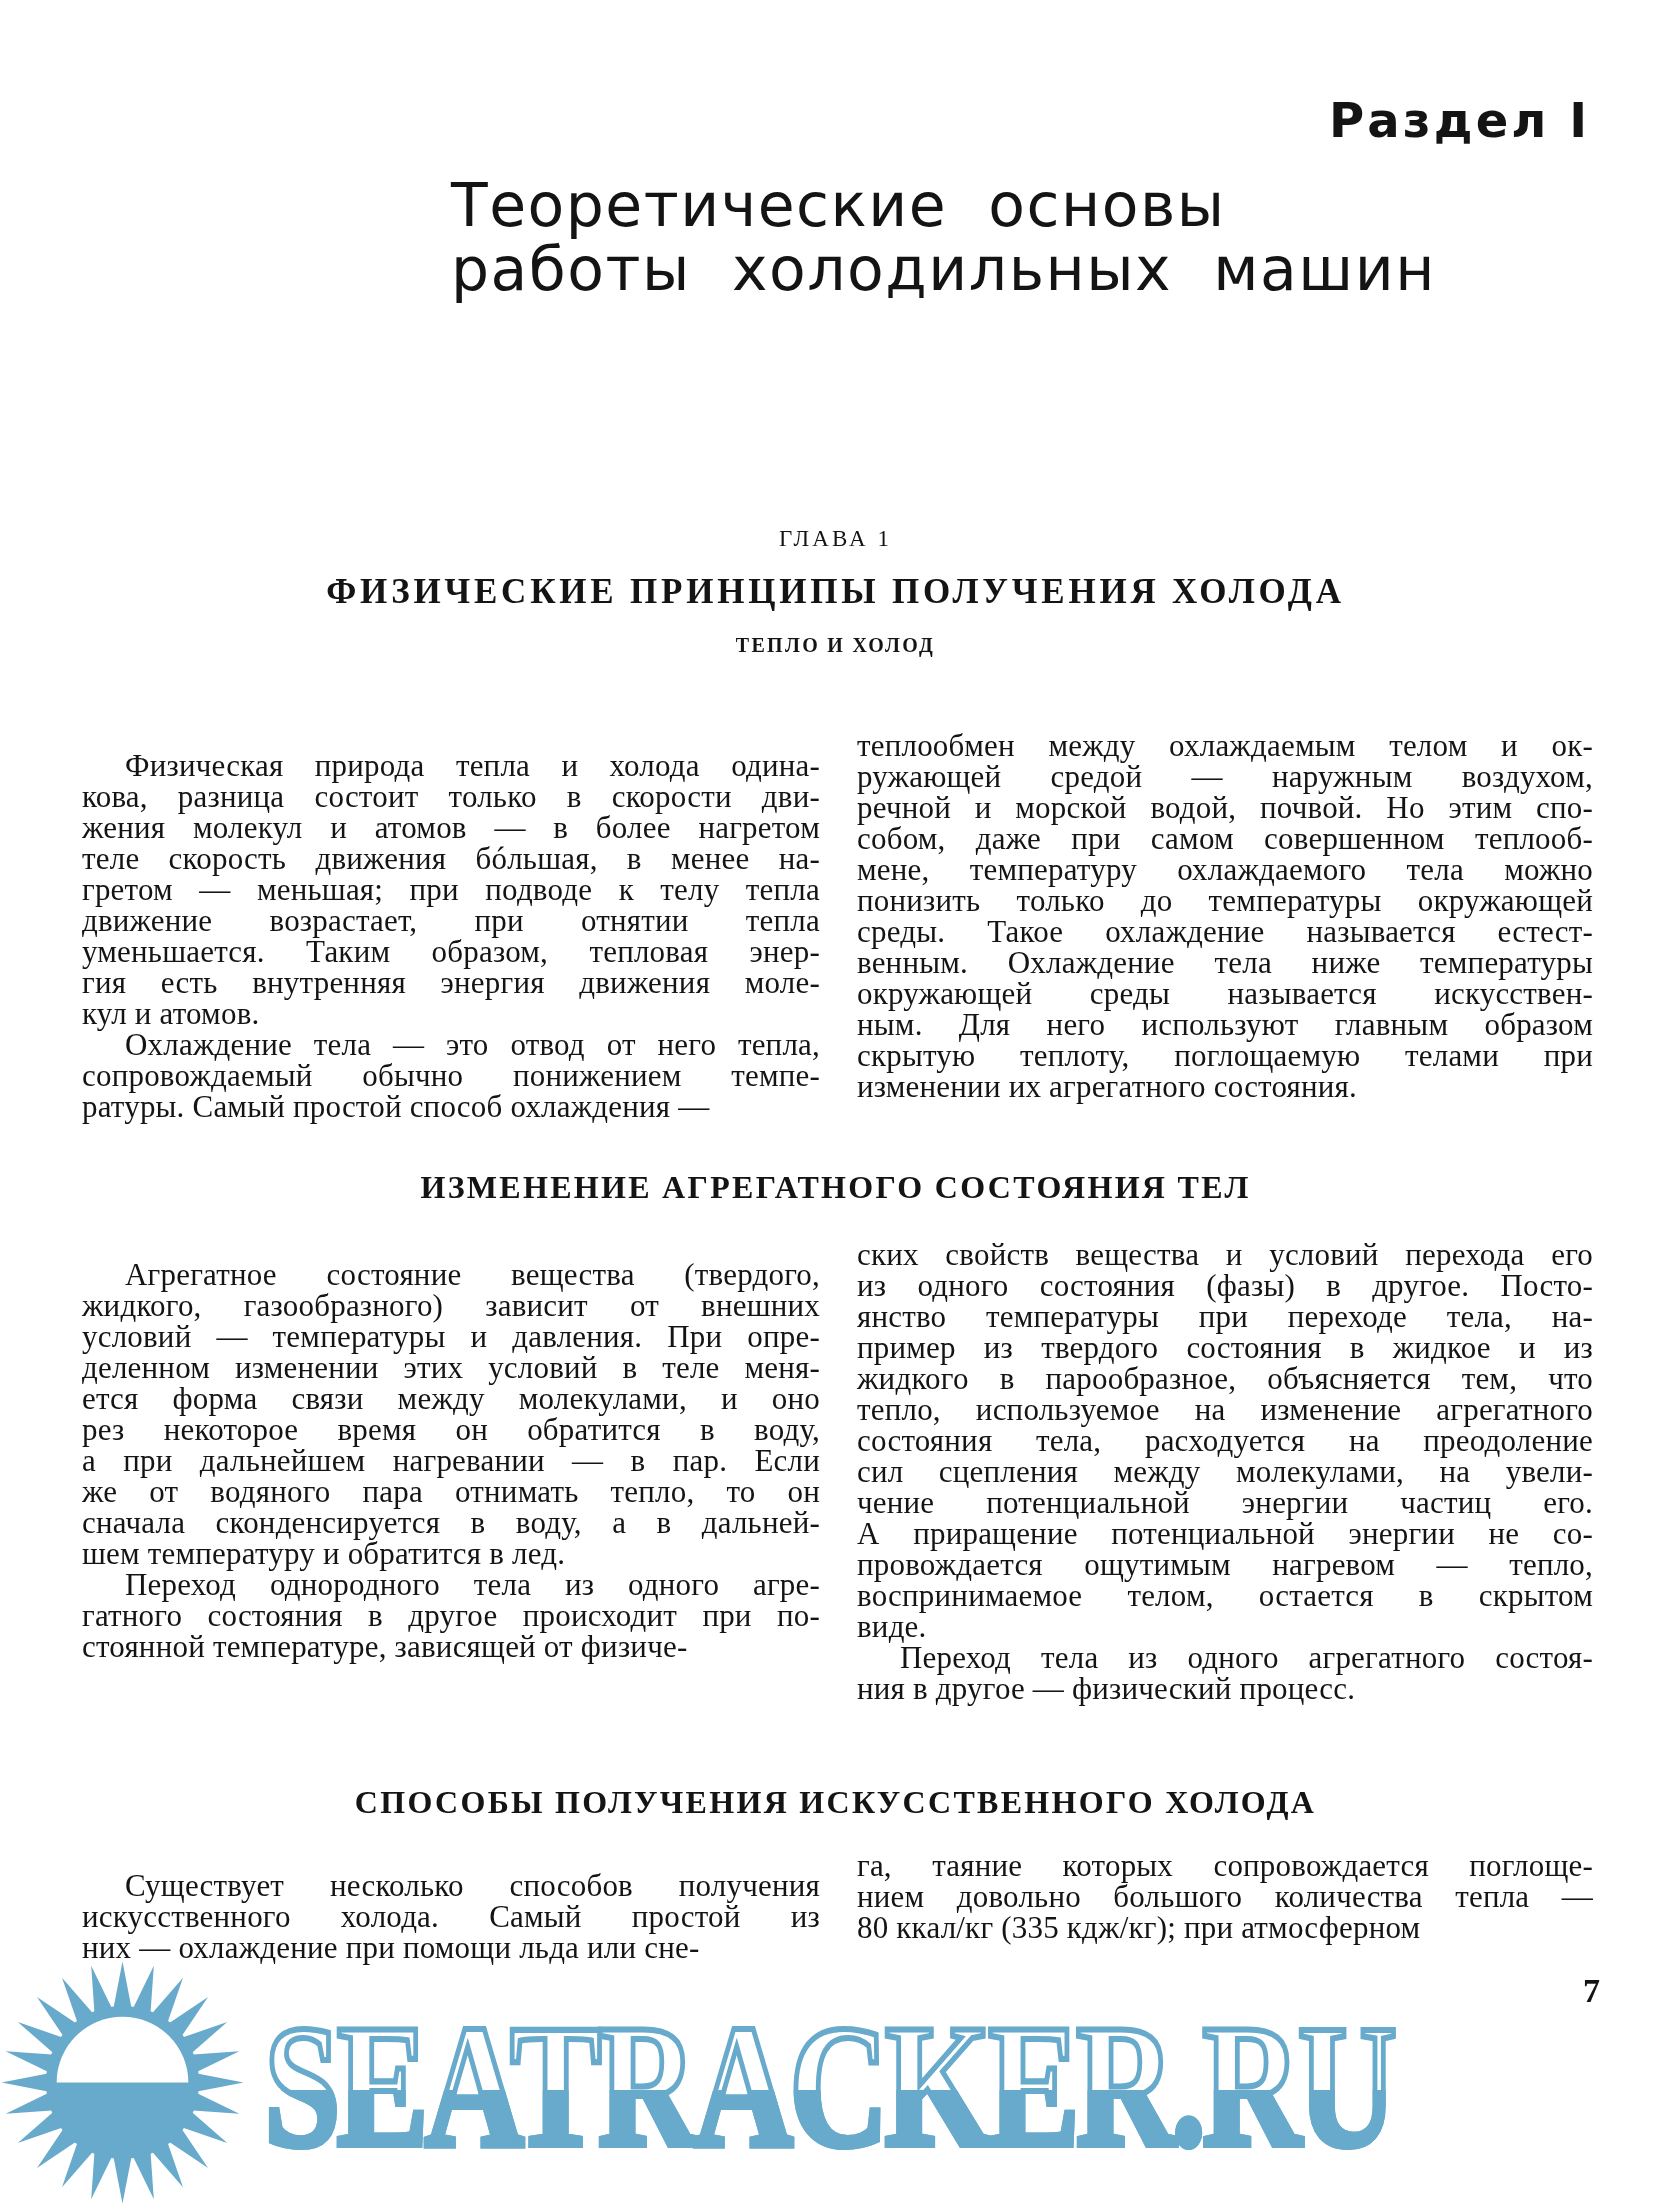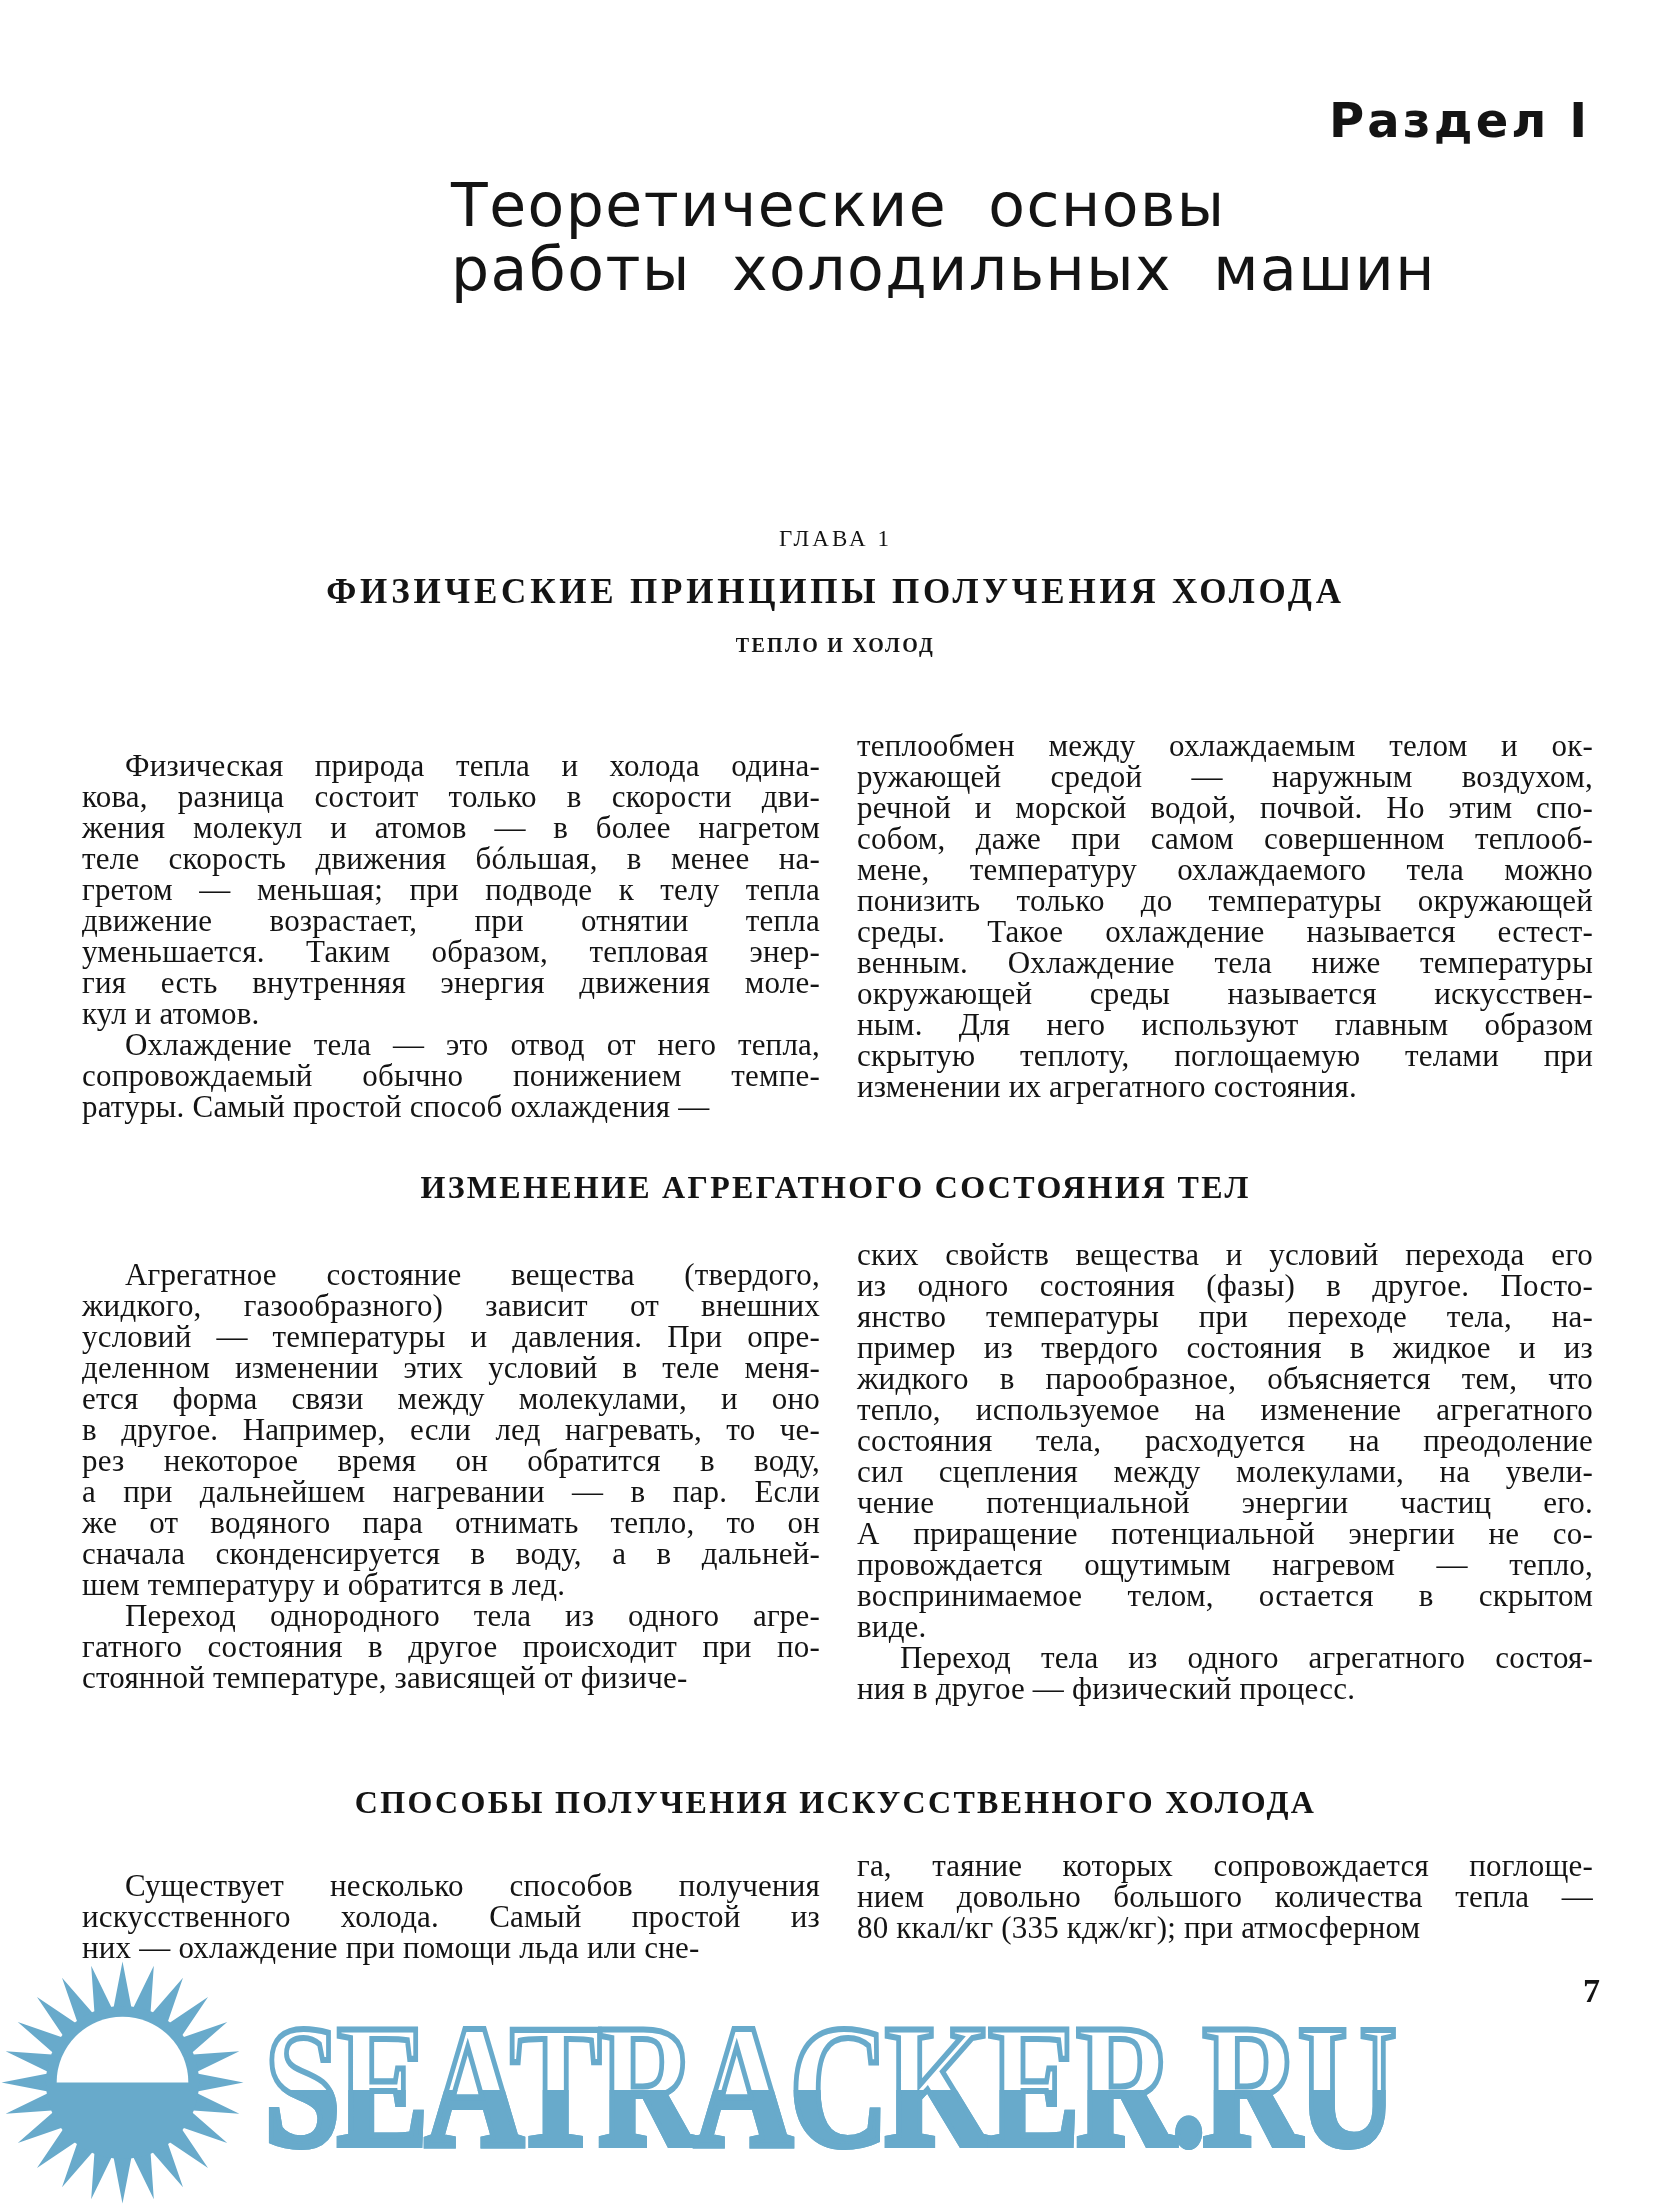--- a/index.html
+++ b/index.html
@@ -81,21 +81,20 @@
     <span class="line end">изменении их агрегатного состояния.</span>
   </div>
 
 <div class="abs serif heading" id="h-states">ИЗМЕНЕНИЕ АГРЕГАТНОГО СОСТОЯНИЯ ТЕЛ</div>
 <div class="abs serif col left" id="s2-left">
     <span class="line ind">Агрегатное состояние вещества (твердого,</span>
     <span class="line">жидкого, газообразного) зависит от внешних</span>
     <span class="line">условий — температуры и давления. При опре-</span>
     <span class="line">деленном изменении этих условий в теле меня-</span>
     <span class="line">ется форма связи между молекулами, и оно</span>
-    <span class="line">в другое. Например, если лед нагревать, то че-</span>
     <span class="line">рез некоторое время он обратится в воду,</span>
     <span class="line">а при дальнейшем нагревании — в пар. Если</span>
     <span class="line">же от водяного пара отнимать тепло, то он</span>
     <span class="line">сначала сконденсируется в воду, а в дальней-</span>
     <span class="line end">шем температуру и обратится в лед.</span>
     <span class="line ind">Переход однородного тела из одного агре-</span>
     <span class="line">гатного состояния в другое происходит при по-</span>
     <span class="line end">стоянной температуре, зависящей от физиче-</span>
   </div>
 <div class="abs serif col right" id="s2-right">

